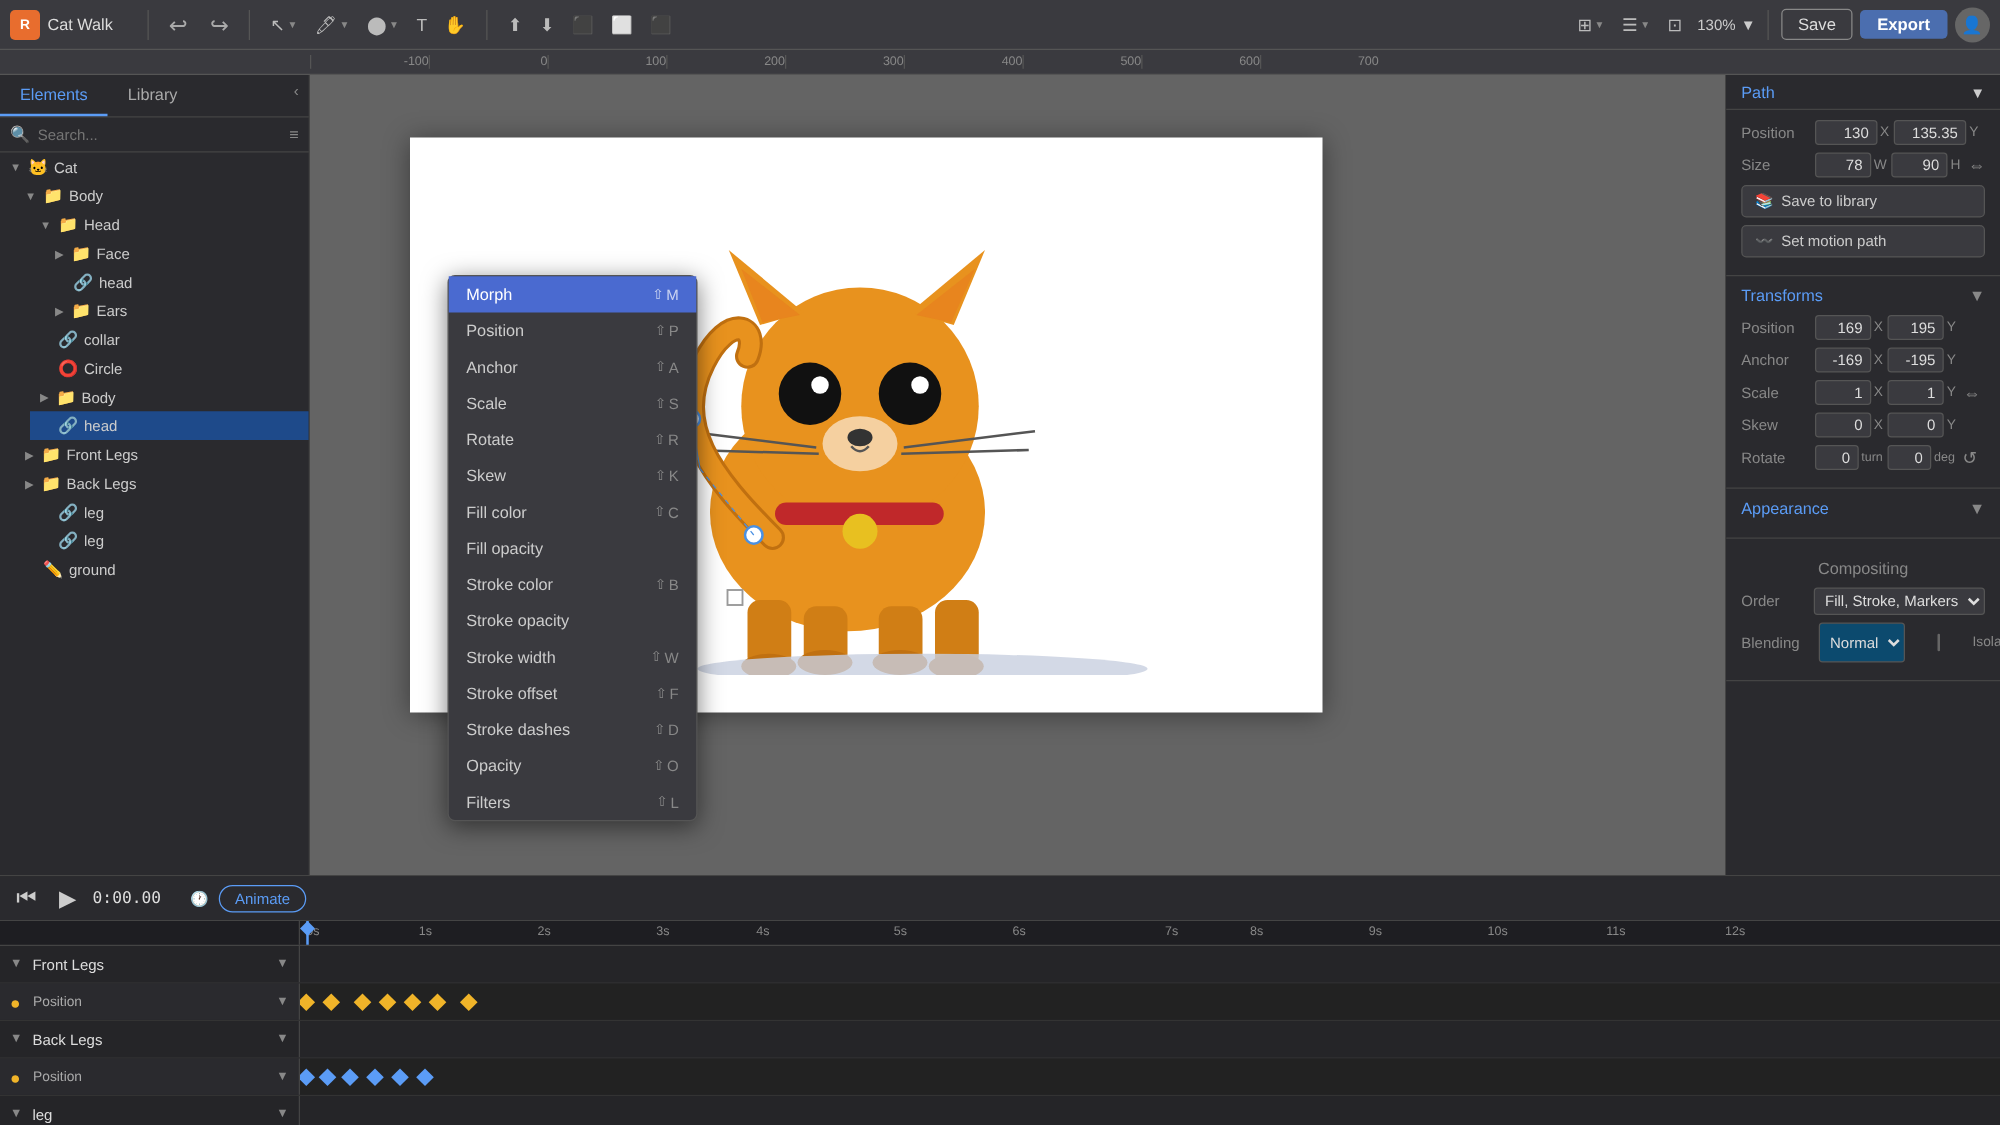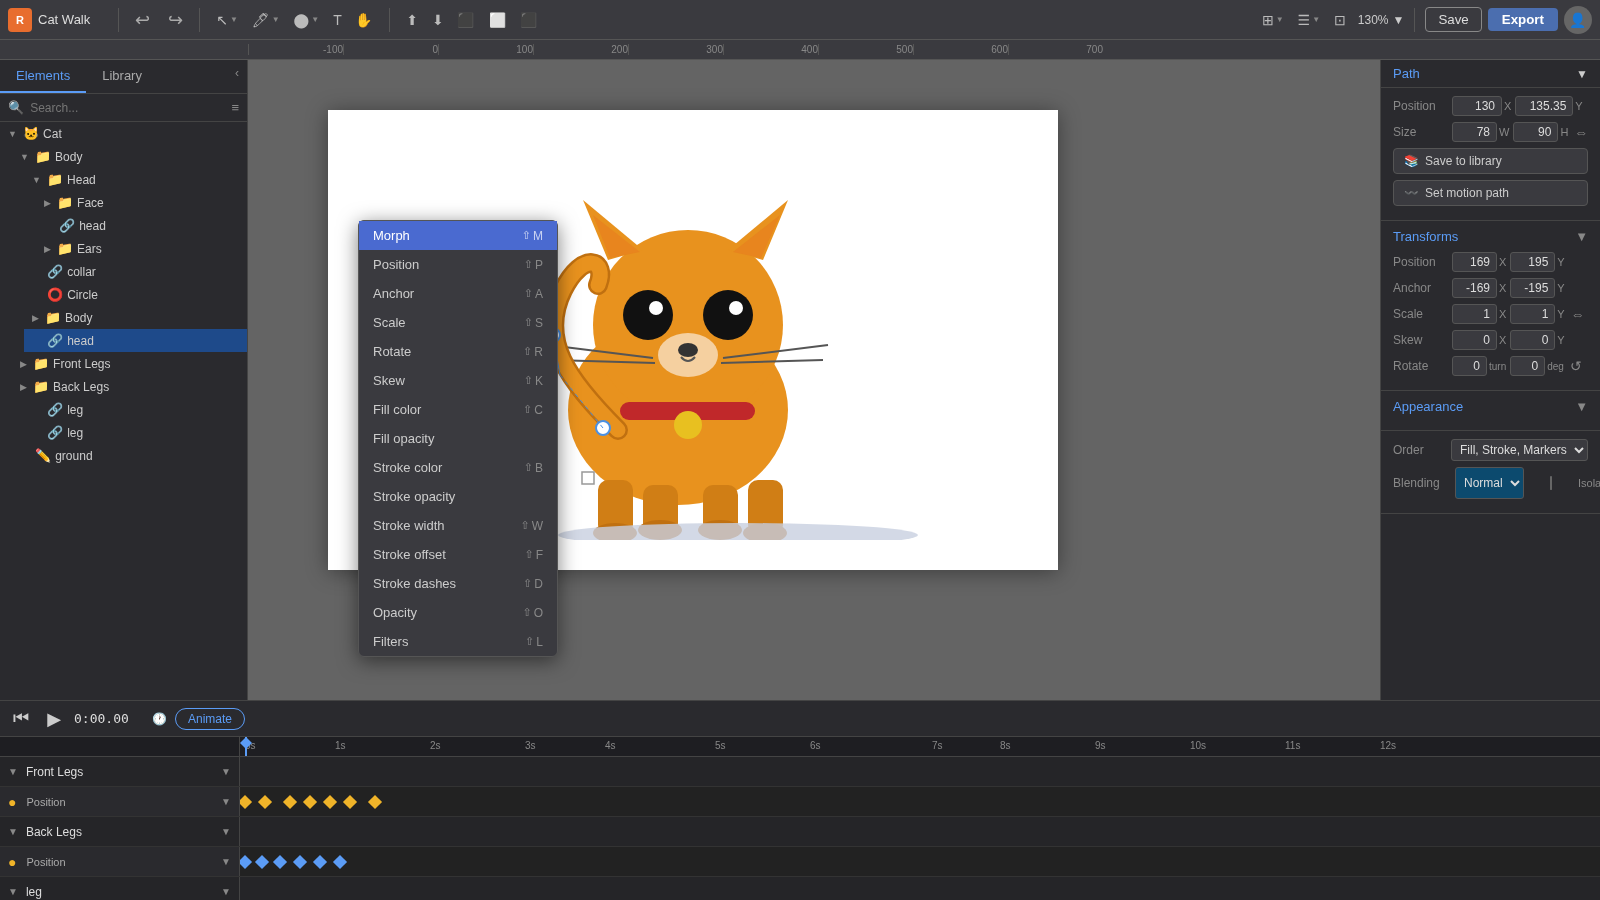--- a/index.html
+++ b/index.html
@@ -469,20 +469,21 @@
     </div>
 
     <div class="right-section">
       <div class="right-section-header">
         <span>Appearance</span>
         <span class="caret">▼</span>
       </div>
     </div>
 
     <div class="right-section">
+      <div class="compositing-label">Compositing</div>
       <div class="order-row">
         <span class="order-label">Order</span>
         <select class="order-select">
           <option>Fill, Stroke, Markers</option>
         </select>
       </div>
       <div class="order-row">
         <span class="order-label">Blending</span>
         <select class="blend-select">
           <option>Normal</option>

